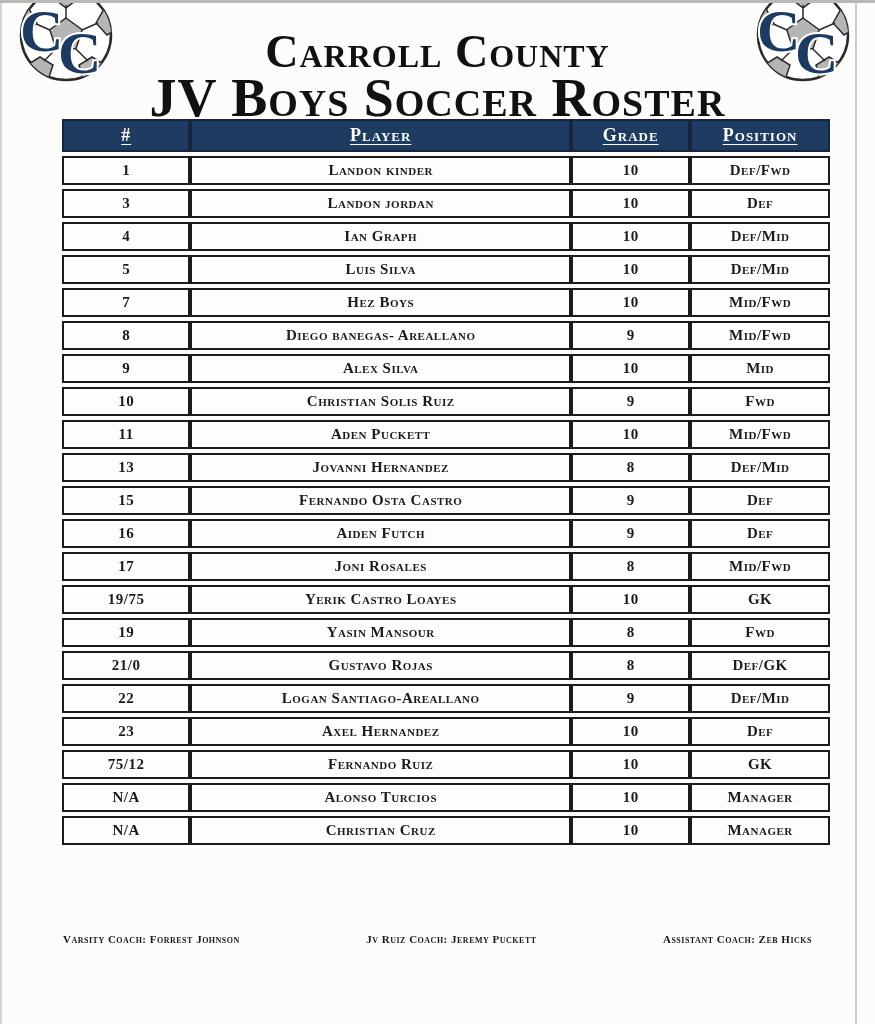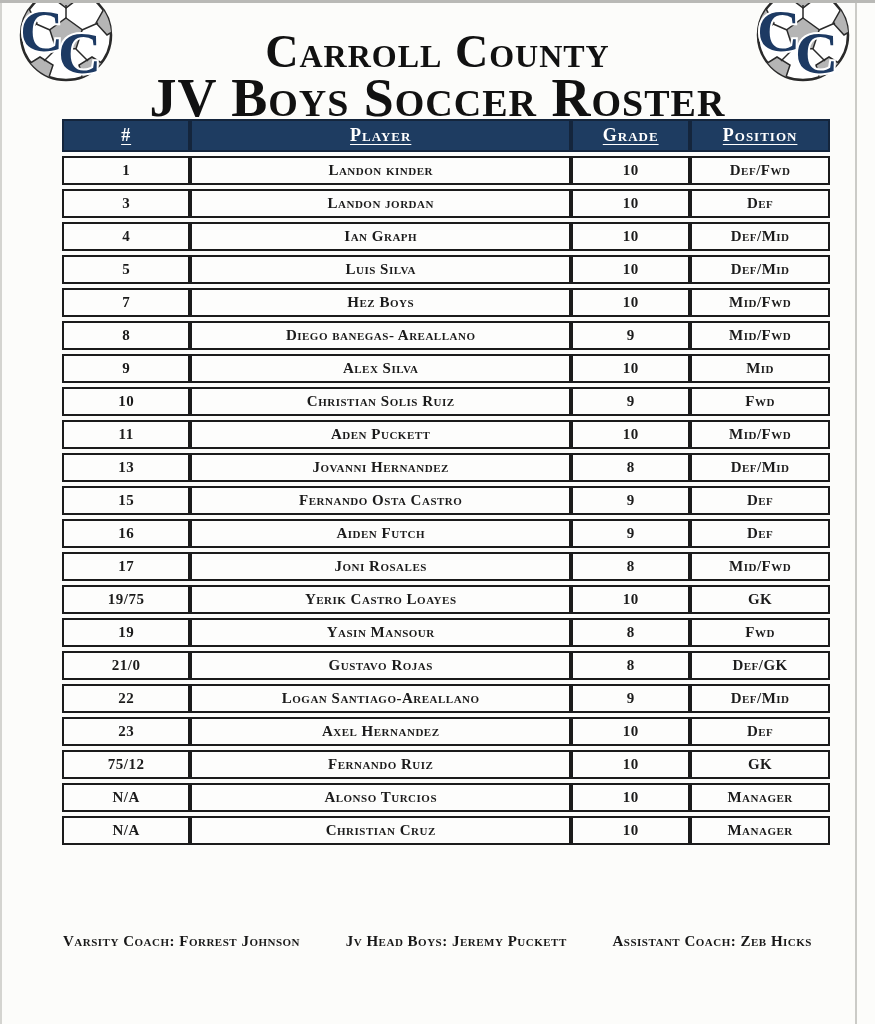--- a/index.html
+++ b/index.html
@@ -72,21 +72,21 @@
   }
 
   .coaches{
     position:absolute;left:0;right:0;top:930px;
     display:flex;
     justify-content:space-between;
     padding:0 63px;
     box-sizing:border-box;
     font-variant:small-caps;
     font-weight:bold;
-    font-size:15px;
+    font-size:11px;
     letter-spacing:0.5px;
     color:#181818;
   }
 </style>
 </head>
 <body>
 
 <div class="page">
   <div class="edge-left"></div>
   <div class="edge-right"></div>
@@ -282,16 +282,16 @@
           <td>N/A</td>
           <td>Christian Cruz</td>
           <td>10</td>
           <td>Manager</td>
         </tr>
       </tbody>
   </table>
 
   <div class="coaches">
     <span>Varsity Coach: Forrest Johnson</span>
-    <span>Jv Head Boys: Jeremy Puckett</span>
+    <span>Jv Ruiz Coach: Jeremy Puckett</span>
     <span>Assistant Coach: Zeb Hicks</span>
   </div>
 </div>
 
 </body></html>

